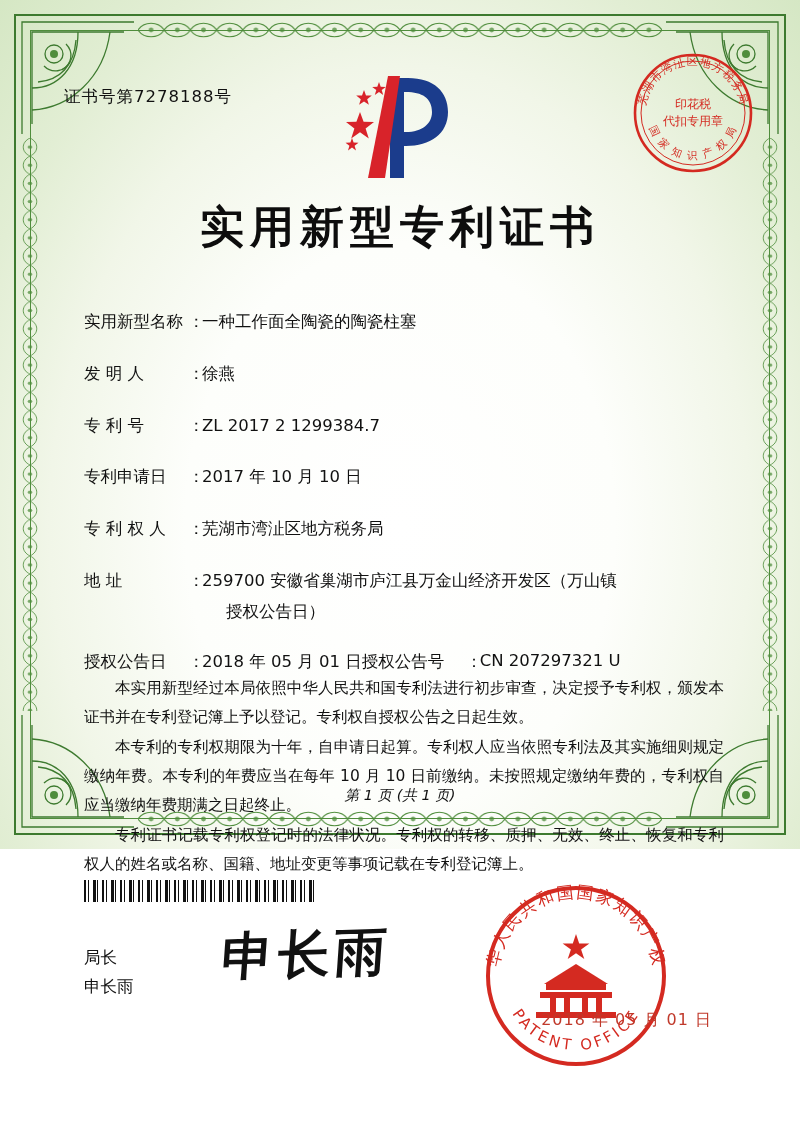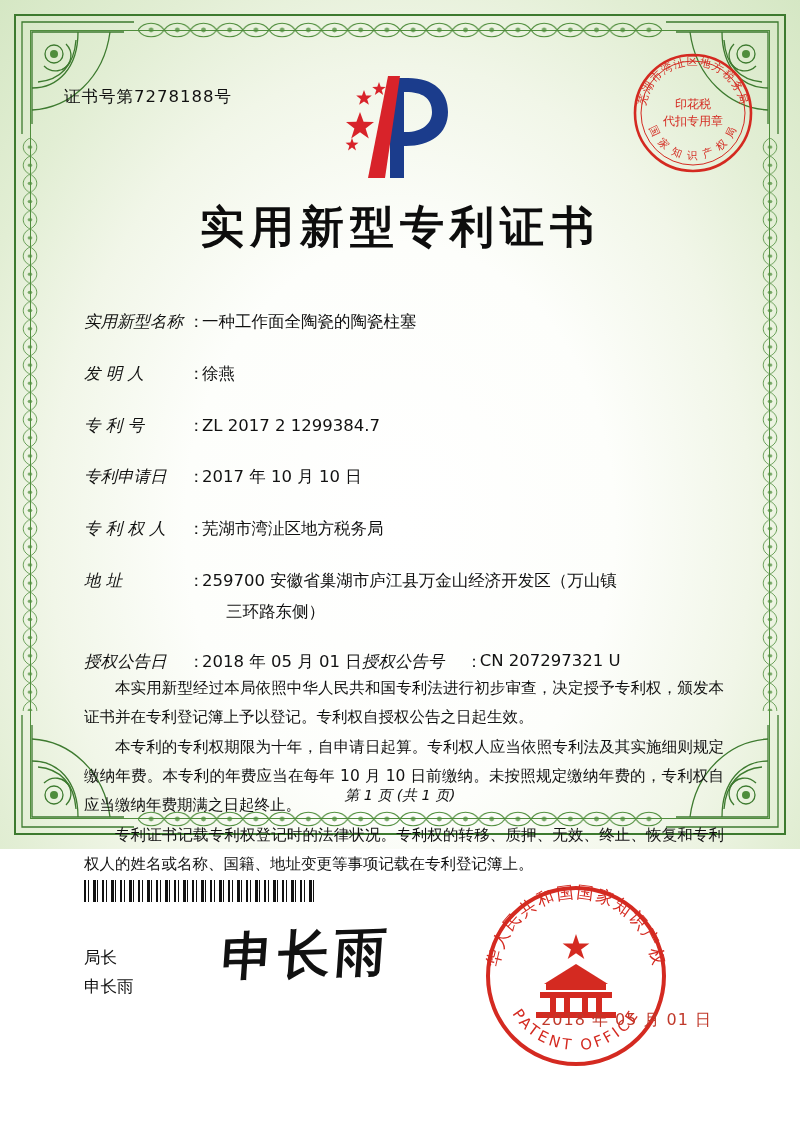--- a/index.html
+++ b/index.html
@@ -74,21 +74,20 @@
   }
   .field{
     display:flex;align-items:flex-start;
     margin-bottom:27px;
     line-height:1.5;
   }
   .f-label{
     width:104px;flex:none;
     letter-spacing:0px;
     white-space:nowrap;
-    font-style:italic;
   }
   .f-label.spread{
     display:flex;justify-content:space-between;
   }
   .f-colon{width:14px;flex:none;text-align:left;}
   .f-value{flex:1;}
   .f-value .line2{display:block;margin-top:6px;margin-left:24px;}
   .row-two{display:flex;margin-bottom:22px;}
   .row-two .half{display:flex;}
   .row-two .half.right{}
@@ -304,21 +303,21 @@
       <span class="f-label spread">专 利 权 人</span>
       <span class="f-colon">：</span>
       <span class="f-value">芜湖市湾沚区地方税务局</span>
     </div>
 
     <div class="field">
       <span class="f-label spread">地 址</span>
       <span class="f-colon">：</span>
       <span class="f-value">
         <span>259700 安徽省巢湖市庐江县万金山经济开发区（万山镇</span>
-        <span class="line2">三环路东侧）</span>
+        <span class="line2">授权公告日）</span>
       </span>
     </div>
 
     <div class="row-two">
       <div class="half">
         <span class="f-label">授权公告日</span>
         <span class="f-colon">：</span>
         <span>2018 年 05 月 01 日</span>
       </div>
       <div class="half right">

